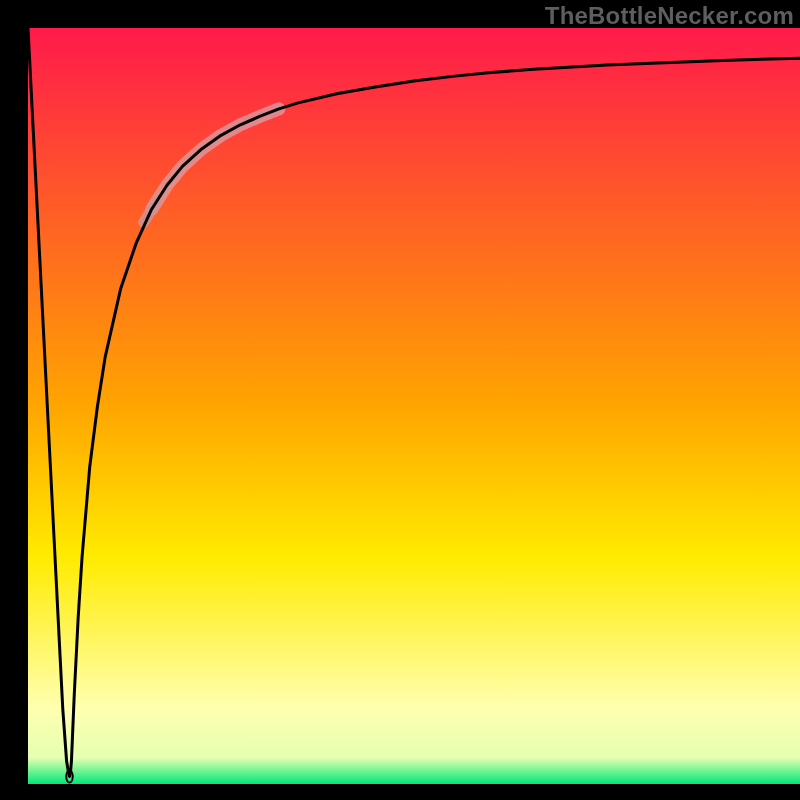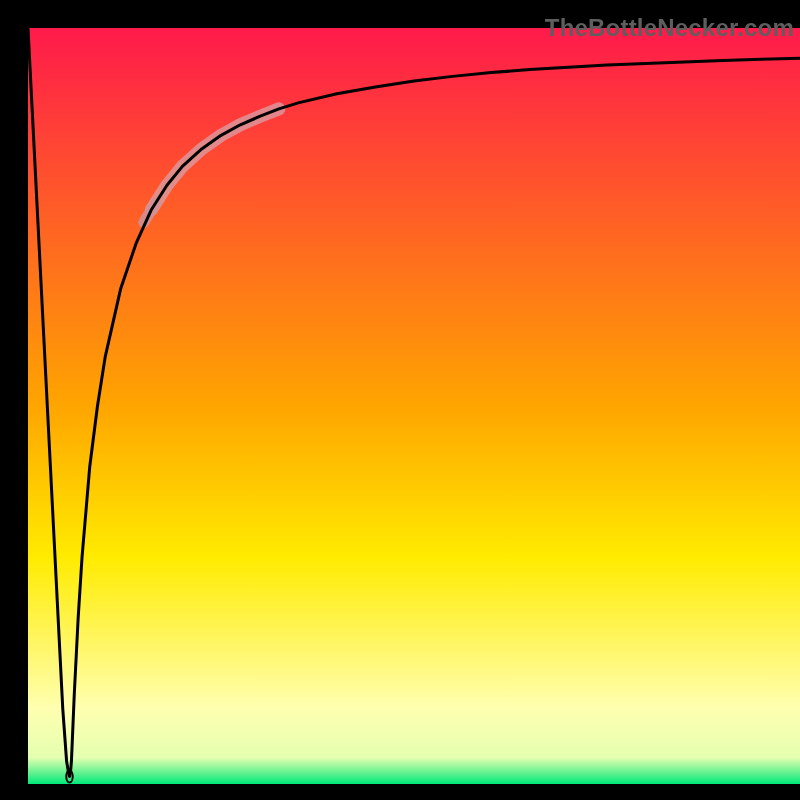--- a/index.html
+++ b/index.html
@@ -11,21 +11,21 @@
     background: #000;
     font-family: Arial, Helvetica, sans-serif;
   }
   .wrap {
     position: relative;
     width: 800px;
     height: 800px;
   }
   .watermark {
     position: absolute;
-    top: 14px;
+    top: 2px;
     right: 6px;
     color: #5e5e5e;
     font-size: 24px;
     font-weight: 600;
     letter-spacing: 0.2px;
     z-index: 3;
     font-family: Arial, Helvetica, sans-serif;
   }
   svg {
     display: block;

